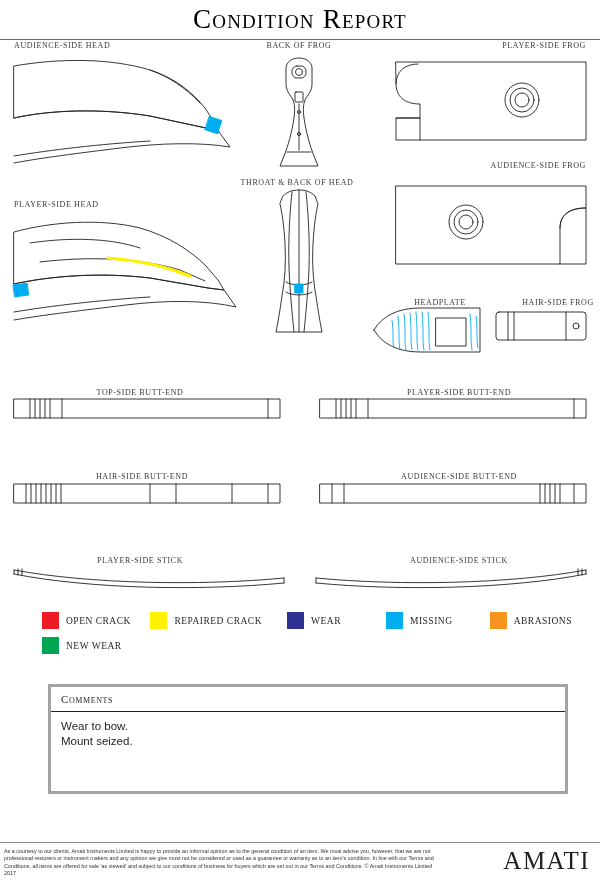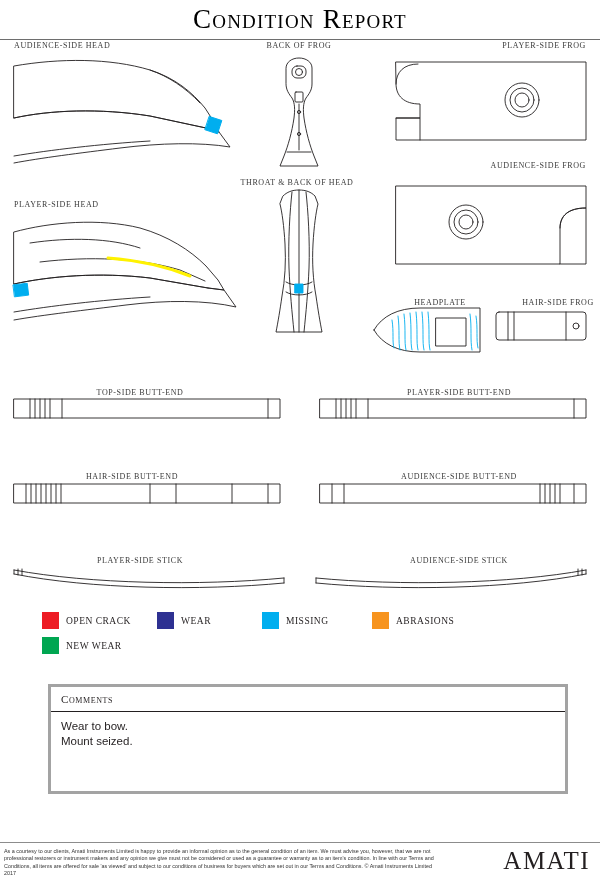--- a/index.html
+++ b/index.html
@@ -166,21 +166,21 @@
   <div class="cap" style="left:14px; top:41px;text-align:center;">AUDIENCE-SIDE HEAD</div>
   <div class="cap center" style="left:299px; top:41px;">BACK OF FROG</div>
   <div class="cap right" style="left:586px; top:41px;">PLAYER-SIDE FROG</div>
   <div class="cap right" style="left:586px; top:161px;">AUDIENCE-SIDE FROG</div>
   <div class="cap" style="left:14px; top:200px;">PLAYER-SIDE HEAD</div>
   <div class="cap center" style="left:297px; top:178px;">THROAT &amp; BACK OF HEAD</div>
   <div class="cap center" style="left:440px; top:298px;">HEADPLATE</div>
   <div class="cap center" style="left:558px; top:298px;">HAIR-SIDE FROG</div>
   <div class="cap center" style="left:140px; top:388px;">TOP-SIDE BUTT-END</div>
   <div class="cap center" style="left:459px; top:388px;">PLAYER-SIDE BUTT-END</div>
-  <div class="cap center" style="left:132px; top:472px;">HAIR-SIDE BUTT-END</div>
+  <div class="cap center" style="left:142px; top:472px;">HAIR-SIDE BUTT-END</div>
   <div class="cap center" style="left:459px; top:472px;">AUDIENCE-SIDE BUTT-END</div>
   <div class="cap center" style="left:140px; top:556px;">PLAYER-SIDE STICK</div>
   <div class="cap center" style="left:459px; top:556px;">AUDIENCE-SIDE STICK</div>
 
   <div class="art">
   <svg width="600" height="880" viewBox="0 0 600 880" xmlns="http://www.w3.org/2000/svg">
     <g fill="none" stroke="#231f20" stroke-width="0.9" stroke-linejoin="round" stroke-linecap="round">
 
       <g>
         <path d="M14,66 C60,58 110,58 150,70 C175,78 192,92 205,108
@@ -358,20 +358,24 @@
     </g>
   </svg>
   </div>
 
   <div class="legend">
     <div class="legend-row">
       <div class="legend-item" style="width:115px">
         <div class="swatch" style="background:#ed1c24"></div>
         <div class="legend-label">OPEN CRACK</div>
       </div>
+      <div class="legend-item" style="width:145px">
+        <div class="swatch" style="background:#fff200"></div>
+        <div class="legend-label">REPAIRED CRACK</div>
+      </div>
       <div class="legend-item" style="width:105px">
         <div class="swatch" style="background:#2e3192"></div>
         <div class="legend-label">WEAR</div>
       </div>
       <div class="legend-item" style="width:110px">
         <div class="swatch" style="background:#00aeef"></div>
         <div class="legend-label">MISSING</div>
       </div>
       <div class="legend-item">
         <div class="swatch" style="background:#f7941e"></div>

